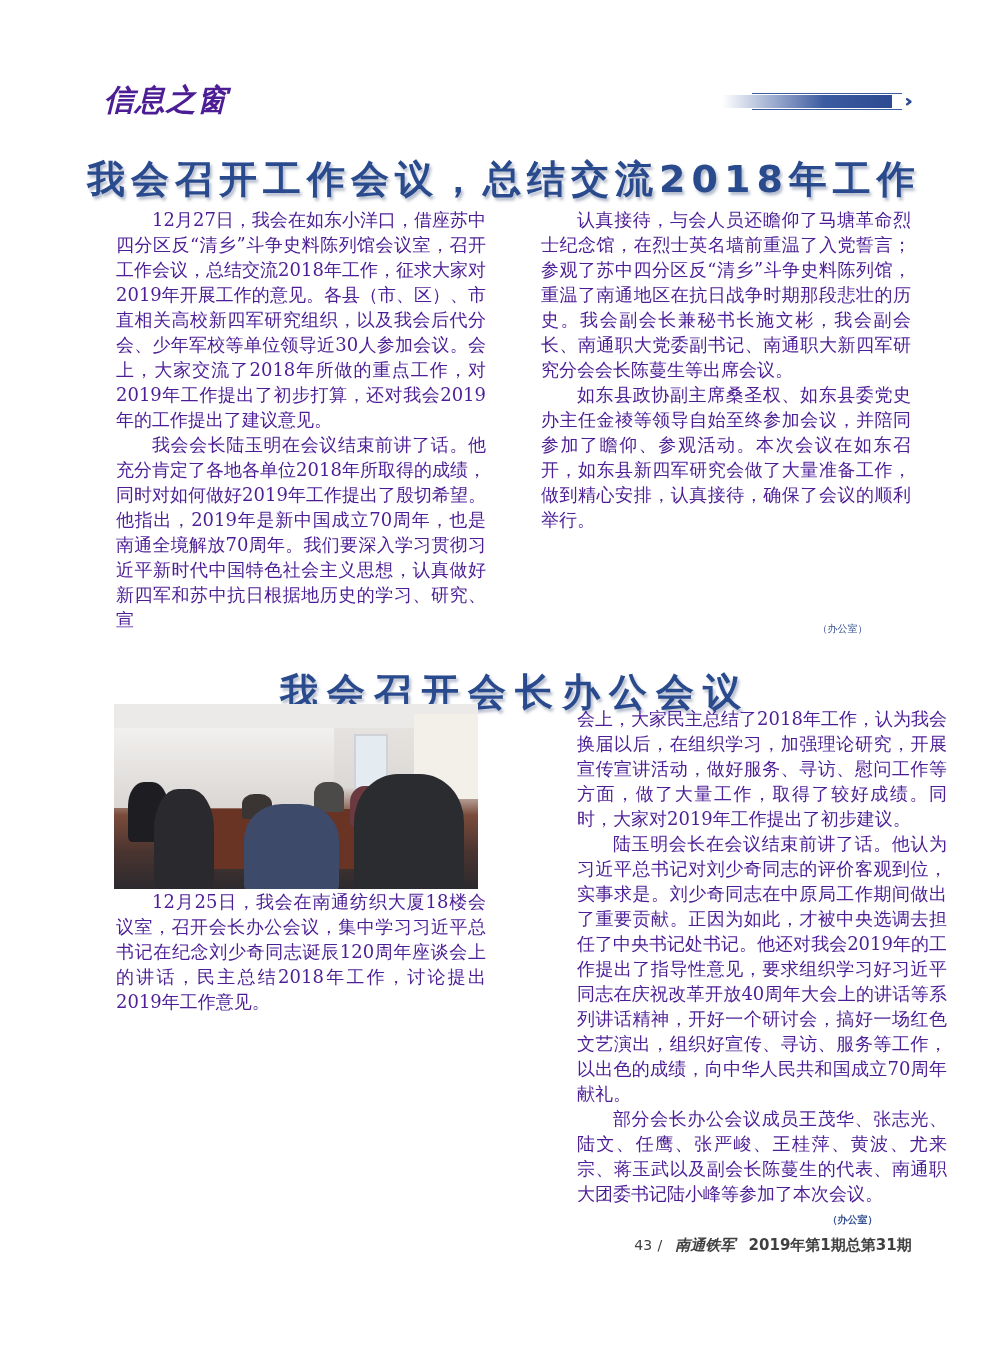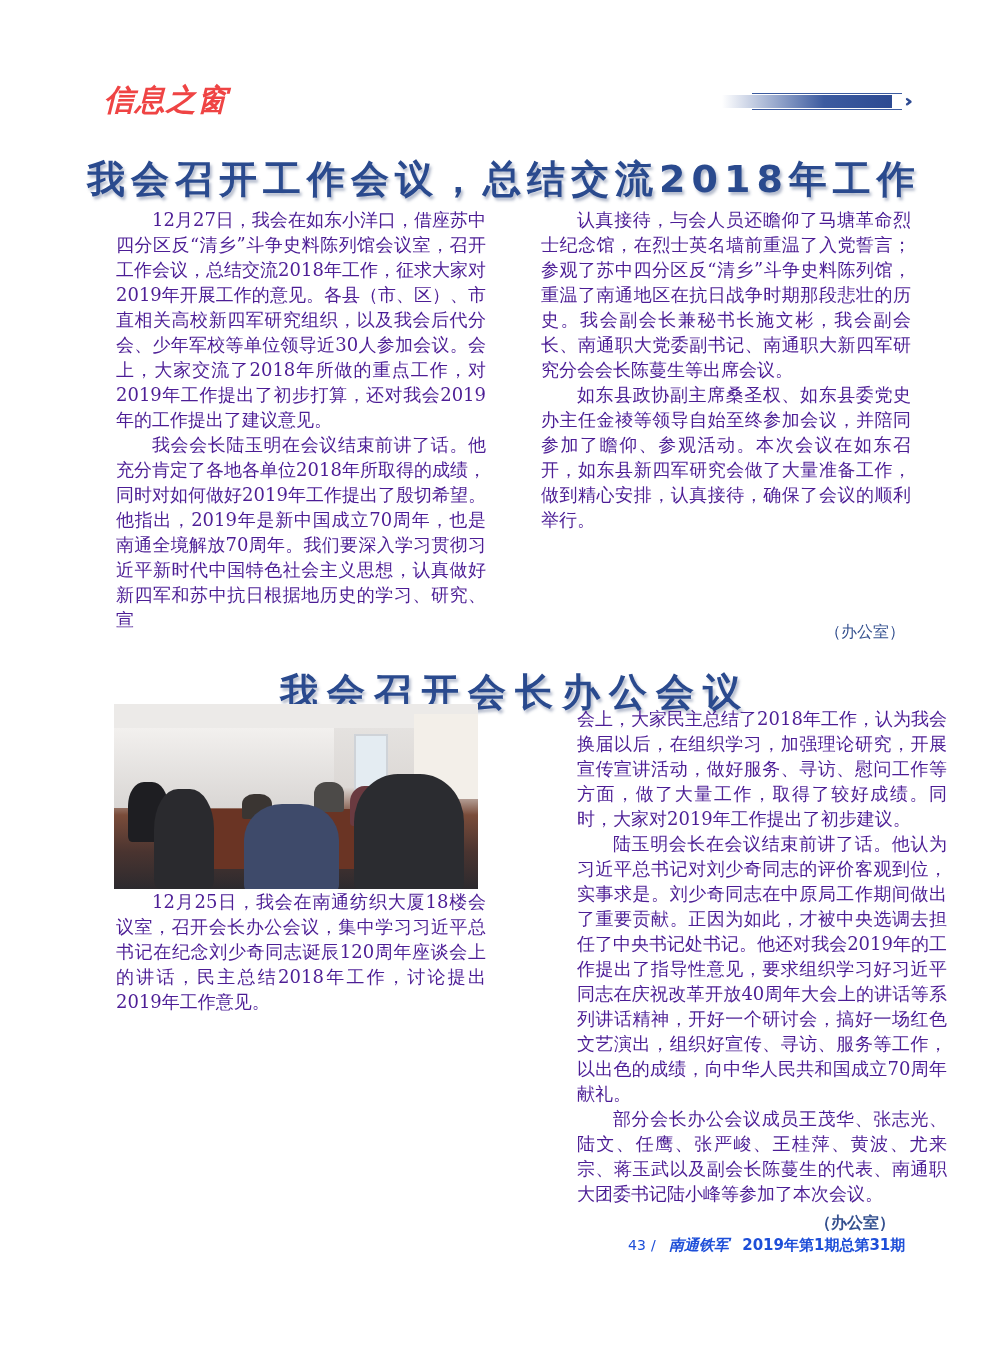--- a/index.html
+++ b/index.html
@@ -1,52 +1,52 @@
 <!DOCTYPE html>
 <html><head>
   <meta charset="utf-8">
   <style>
     html, body { margin: 0; padding: 0; background: #ffffff; }
     body { width: 1000px; height: 1346px; position: relative; overflow: hidden;
            font-family: "DejaVu Serif", "Liberation Serif", serif; color: #2f4a8a; }
     .header-section { position: absolute; left: 104px; top: 80px; font-family: Liberation Mono, monospace;
-           font-size: 30px; font-weight: bold; color: #ef4444; letter-spacing: 1px; font-style: italic; }
+           font-size: 30px; font-weight: bold; color: #4c1d95; letter-spacing: 1px; font-style: italic; }
     .header-bar { position: absolute; left: 722px; top: 93px; width: 185px; height: 17px; }
     .header-bar .grad { position: absolute; left: 0; top: 2px; width: 170px; height: 13px;
            background: linear-gradient(to right, rgba(60,90,160,0) 0%, #3c5ba0 60%, #2d4a92 100%); }
     .header-bar .line { position: absolute; left: 30px; top: 0; width: 150px; height: 1px; background: #3c5ba0; }
     .header-bar .line2 { position: absolute; left: 30px; top: 16px; width: 150px; height: 1px; background: #3c5ba0; }
     .header-bar .chev { position: absolute; right: 0; top: -3px; font-size: 18px; color: #2d4a92;
            font-family: "DejaVu Sans", sans-serif; font-weight: bold; letter-spacing: -6px; }
     .headline { position: absolute; left: 0; width: 1000px; text-align: center;
            font-family: "DejaVu Sans", sans-serif; font-weight: bold; color: #2a4a8e;
            text-shadow: 2px 3px 3px rgba(40,60,110,0.35); }
     .headline-1 { top: 150px; font-size: 38px; letter-spacing: 6px; }
     .headline-2 { top: 652px; font-size: 38px; letter-spacing: 9px; }
     .col { position: absolute; font-size: 18px; line-height: 25px; color: #4c1d95; text-align: justify; }
     .col p { margin: 0; text-indent: 2em; }
     .col p.cont { text-indent: 0; }
     .col-1 { left: 116px; top: 207px; width: 370px; }
     .col-2 { left: 541px; top: 207px; width: 370px; }
     .col-3 { left: 116px; top: 889px; width: 370px; }
     .col-4 { left: 541px; top: 706px; width: 370px; margin-left: 36px; }
-    .byline { text-align: right; font-size: 16px; color: #34508f; }
+    .byline { text-align: center; font-size: 10px; color: #34508f; }
     .byline-1 { position: absolute; left: 780px; top: 622px; width: 125px; }
     .byline-2 { position: absolute; left: 810px; top: 1213px; width: 85px; font-weight: bold; }
     .photo { position: absolute; left: 114px; top: 704px; width: 364px; height: 185px; overflow: hidden;
              background: linear-gradient(to bottom, #e8e6e4 0%, #dcd8d5 45%, #7a4c3a 60%, #4a3430 80%, #2c2a2e 100%); }
     .photo .ceiling { position: absolute; left: 0; top: 0; width: 100%; height: 24px; background: #eceae8; }
     .photo .wall { position: absolute; left: 0; top: 24px; width: 220px; height: 80px;
                    background: linear-gradient(to bottom, #f2f0ee, #d9d6d4); }
     .photo .window { position: absolute; left: 240px; top: 30px; width: 30px; height: 60px; background: #e4ecf2; border: 2px solid #cfd3d8; }
     .photo .curtain { position: absolute; left: 300px; top: 10px; width: 64px; height: 85px; background: #f3efe9; }
     .photo .table { position: absolute; left: 80px; top: 105px; width: 260px; height: 60px; background: #6a3424; transform: skewX(-10deg); }
     .photo .person { position: absolute; border-radius: 40% 40% 10% 10%; }
     .footer { position: absolute; left: 628px; top: 1236px; width: 290px; font-family: "DejaVu Sans", sans-serif;
-              font-size: 15px; color: #1d4ed8; font-weight: bold; text-align: left; }
+              font-size: 15px; color: #404040; font-weight: bold; text-align: center; }
     .footer .pg { font-weight: normal; font-size: 14px; }
     .footer .mast { font-family: "DejaVu Serif", serif; font-style: italic; font-size: 15px; margin: 0 8px; }
   </style>
 </head>
 <body>
 
 <div class="header-section">信息之窗</div>
 <div class="header-bar">
   <div class="grad"></div>
   <div class="line"></div>

